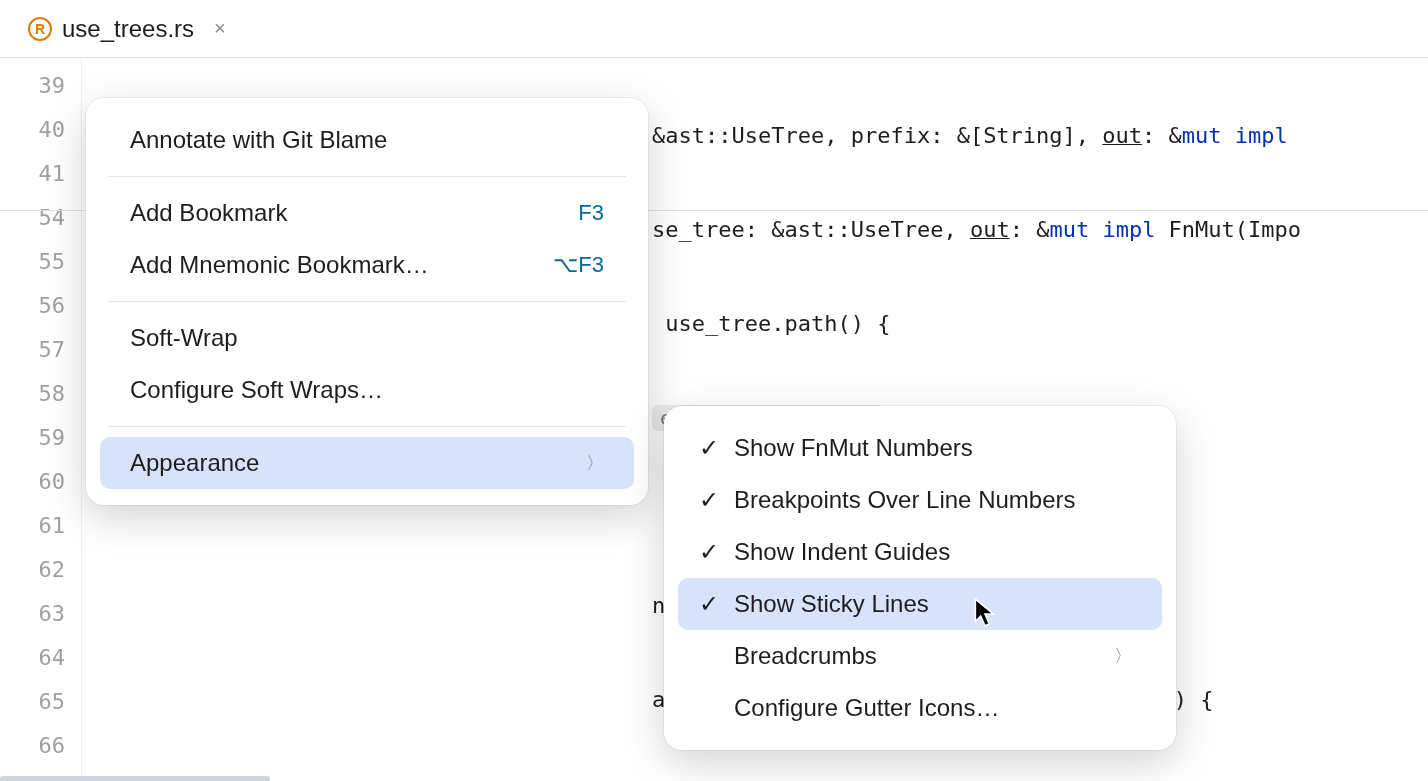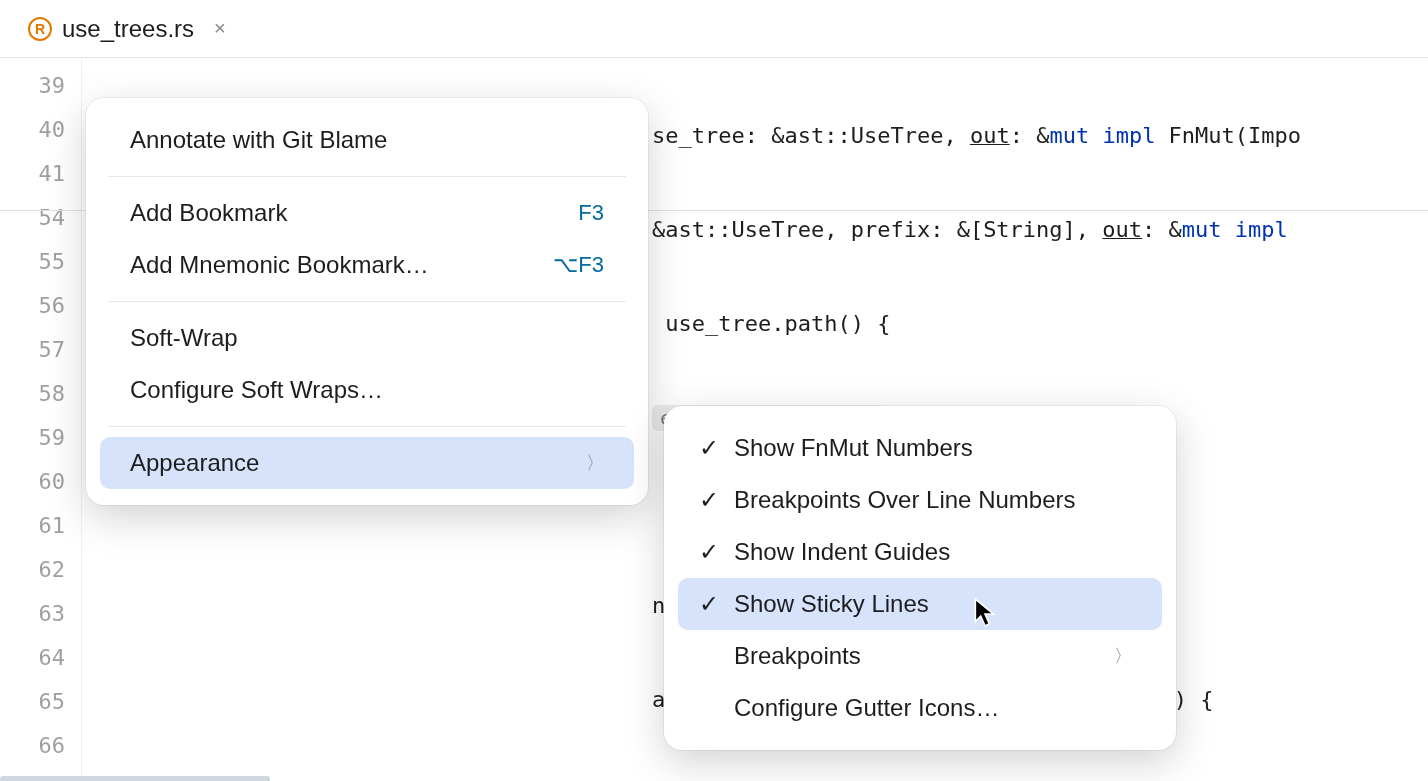--- a/index.html
+++ b/index.html
@@ -156,22 +156,22 @@
     <div>59</div>
     <div>60</div>
     <div>61</div>
     <div>62</div>
     <div>63</div>
     <div>64</div>
     <div>65</div>
     <div>66</div>
   </div>
   <div class="code">
+    <div class="code-line" style="padding-left:570px;"><span>&amp;ast::UseTree, prefix: &amp;[String], </span><span class="underline">out</span><span>: &amp;</span><span class="kw">mut</span><span> </span><span class="kw">impl</span></div>
     <div class="code-line" style="padding-left:570px;"><span>se_tree: &amp;ast::UseTree, </span><span class="underline">out</span><span>: &amp;</span><span class="kw">mut</span><span> </span><span class="kw">impl</span><span> FnMut(Impo</span></div>
-    <div class="code-line" style="padding-left:570px;"><span>&amp;ast::UseTree, prefix: &amp;[String], </span><span class="underline">out</span><span>: &amp;</span><span class="kw">mut</span><span> </span><span class="kw">impl</span></div>
     <div class="code-line" style="padding-left:570px;"><span> use_tree.path() {</span></div>
     <div class="code-line" style="padding-left:570px;"><span class="hint-chip">ec&lt;String, Global&gt;</span><span> = Vec::</span><span class="fn">new</span><span>();</span></div>
     <div class="code-line"></div>
     <div class="code-line" style="padding-left:570px;"><span>nt </span><span class="hint-chip">: PathSegment</span><span> ) = </span><span class="underline">path</span><span>.segment() {</span></div>
     <div class="code-line" style="padding-left:570px;"><span>ame_ref </span><span class="hint-chip">: NameRef</span><span> ) = segment.name_ref() {</span></div>
     <div class="code-line" style="padding-left:1040px;"></div>
     
     
     
     
@@ -243,21 +243,21 @@
   </div>
   <div class="menu-item highlight">
     <span class="label-wrap">
         <span class="check">✓</span>
         <span>Show Sticky Lines</span>
       </span>
   </div>
   <div class="menu-item">
     <span class="label-wrap">
         <span class="check"></span>
-        <span>Breakpoints</span>
+        <span>Breadcrumbs</span>
       </span>
     <span class="chevron">〉</span>
   </div>
   <div class="menu-item">
     <span class="label-wrap">
         <span class="check"></span>
         <span>Configure Gutter Icons…</span>
       </span>
   </div>
 </div>

